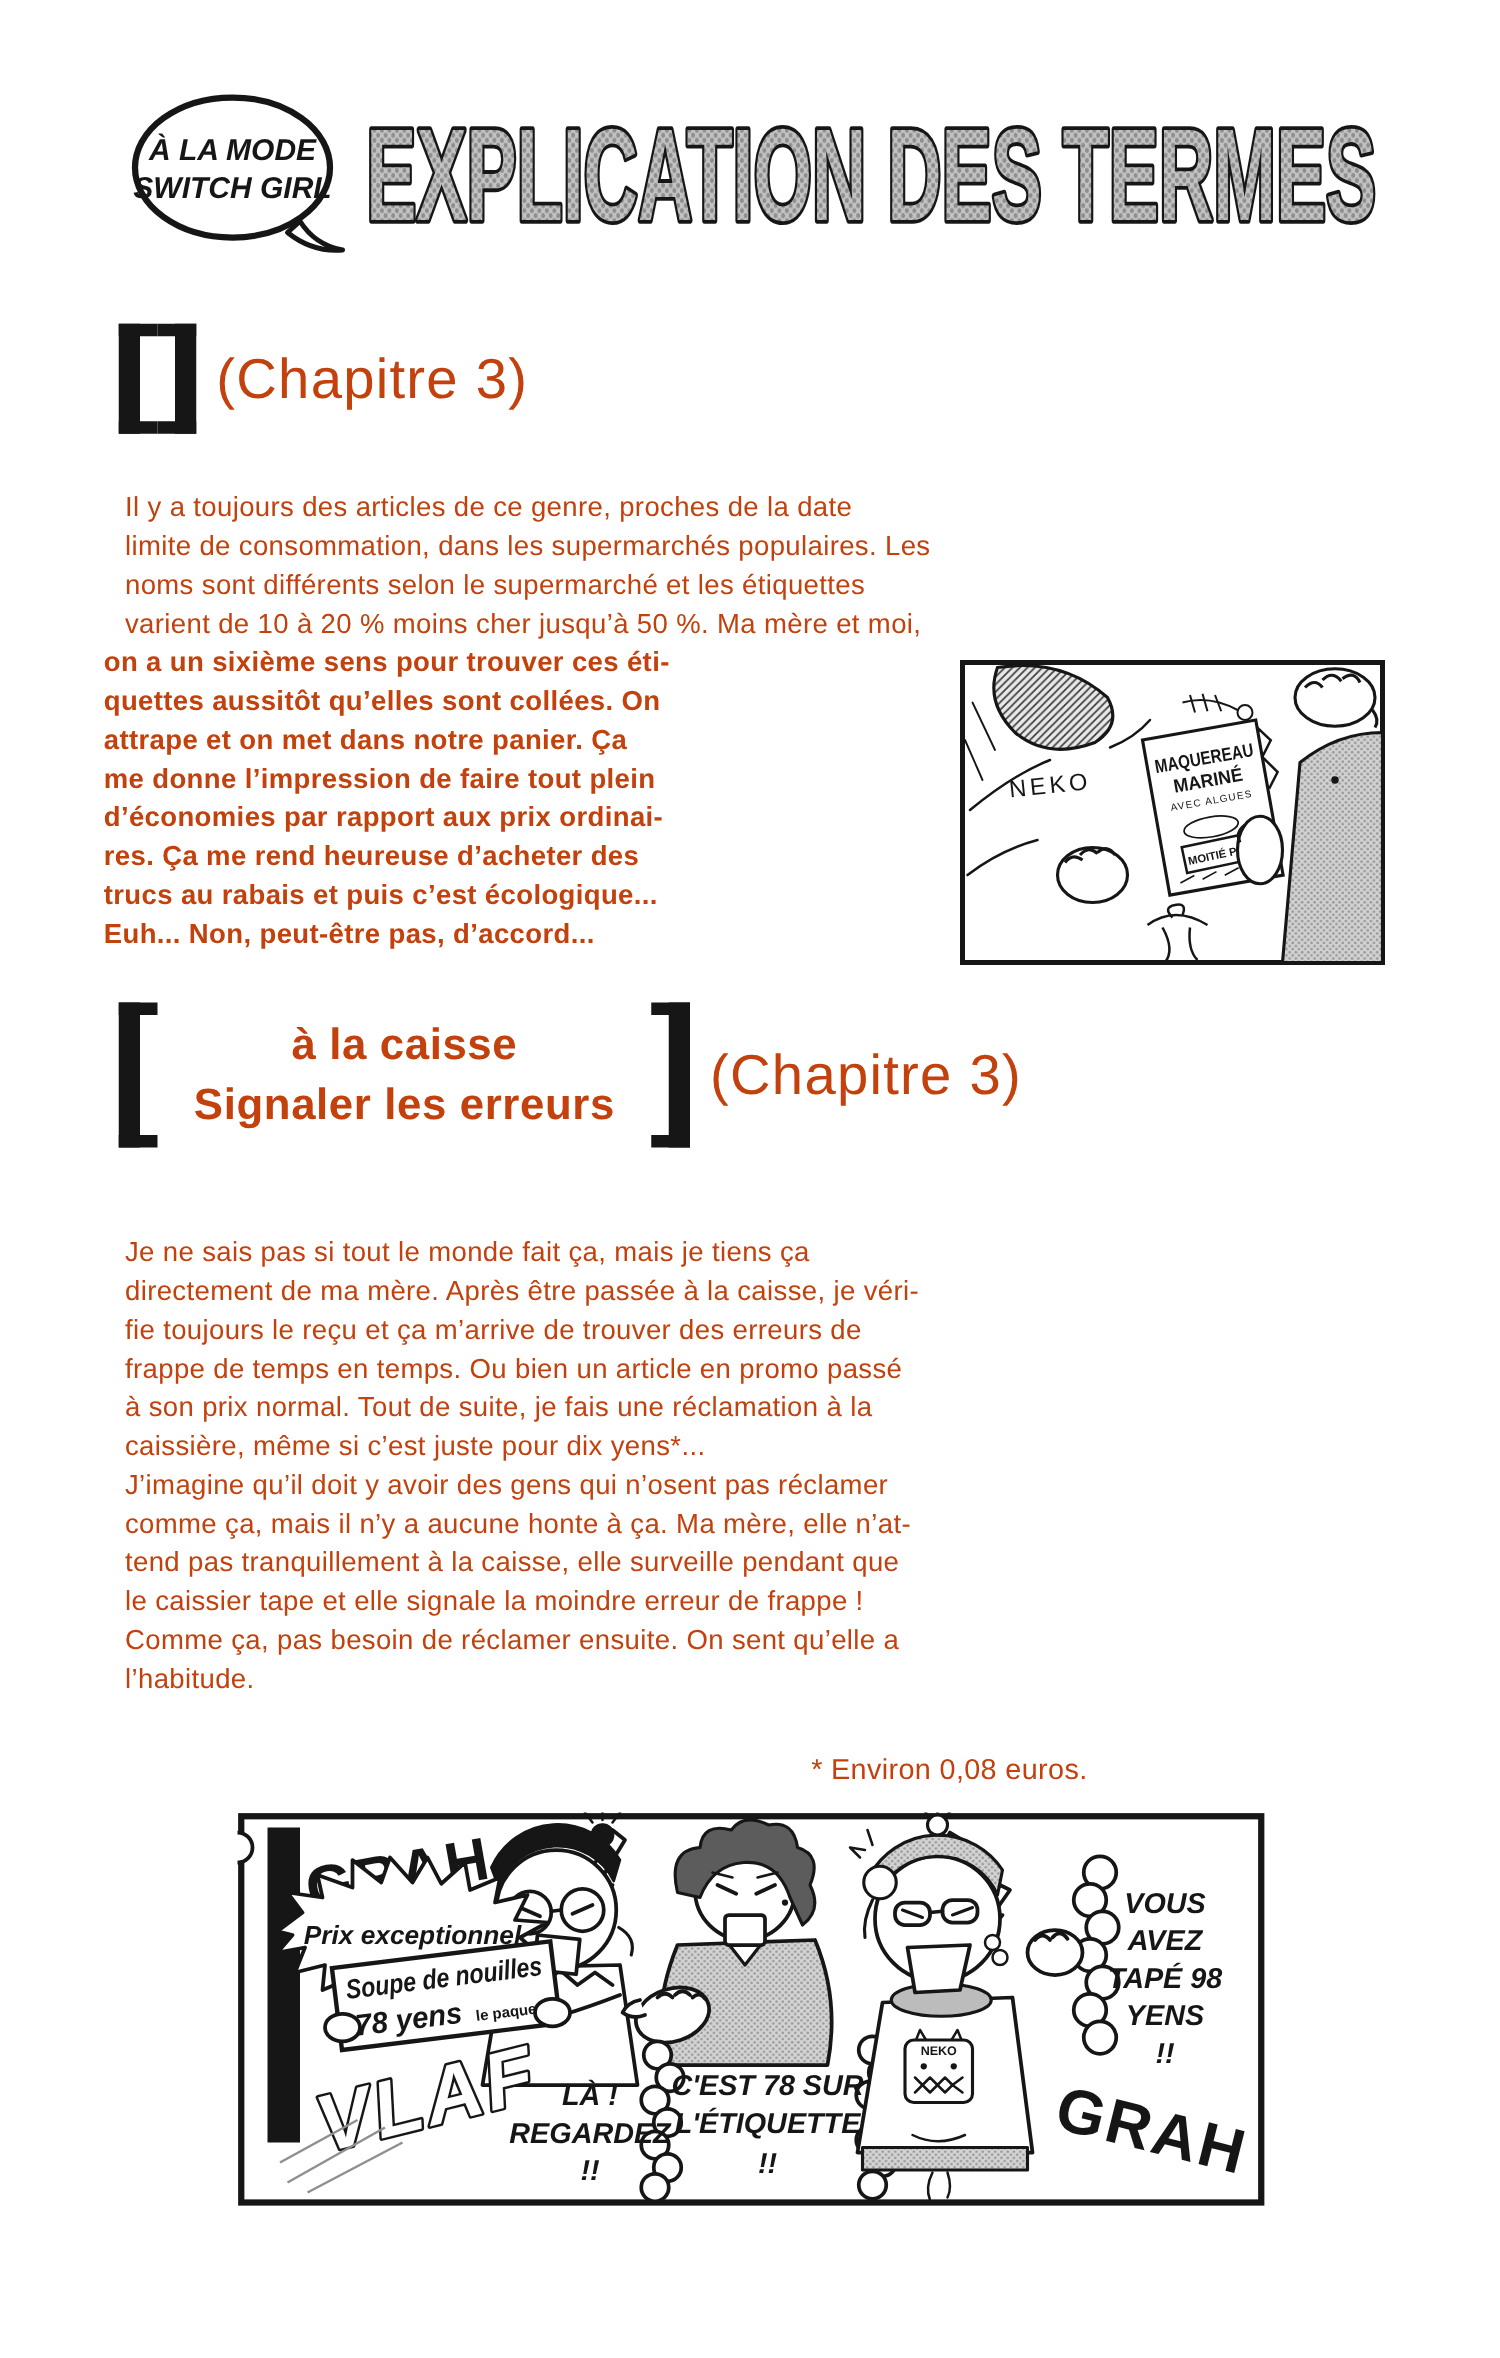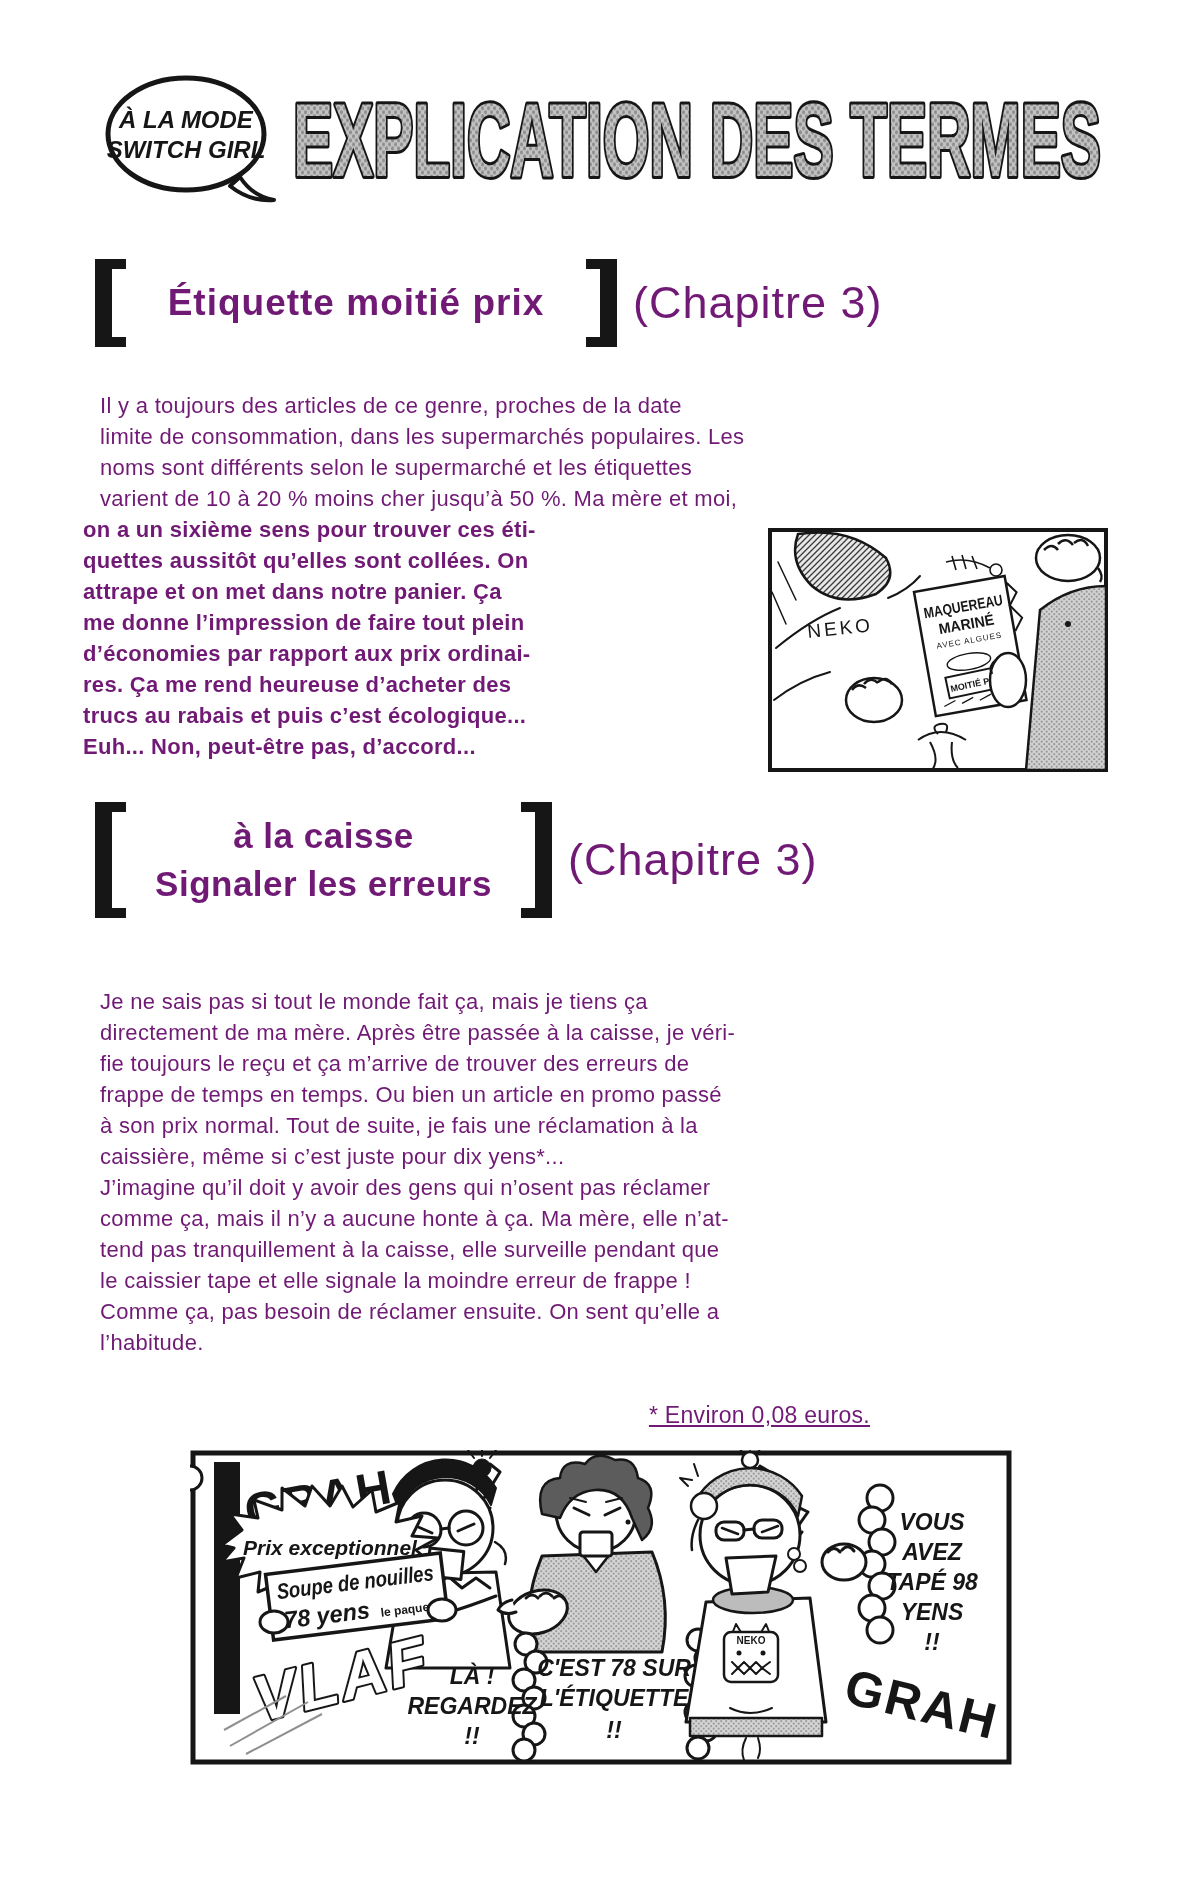--- a/index.html
+++ b/index.html
@@ -1,18 +1,18 @@
 <!DOCTYPE html>
 <html><head>
 <meta charset="utf-8">
 <style>
   html,body{margin:0;padding:0;background:#ffffff;}
   .page{
     position:relative;width:1200px;height:1886px;background:#fff;overflow:hidden;
-    font-family:"Liberation Sans",sans-serif;color:#701a75;
+    font-family:"Liberation Sans",sans-serif;color:#c2410c;
   }
   .abs{position:absolute;}
   
   .title-svg text{font-family:"Liberation Sans",sans-serif;}
   
   .h-row{position:absolute;display:flex;align-items:center;}
   .brk{box-sizing:border-box;flex:0 0 auto;}
   .brk.open{border-left:17px solid #161616;border-top:10px solid #161616;border-bottom:10px solid #161616;width:31px;}
   .brk.close{border-right:17px solid #161616;border-top:10px solid #161616;border-bottom:10px solid #161616;width:31px;}
   .h1-title{width:460px;text-align:center;font-size:37px;font-weight:bold;letter-spacing:1px;}
@@ -41,21 +41,20 @@
         <rect width="6" height="6" fill="#c2c2c2"></rect>
         <circle cx="1.5" cy="1.5" r="1.5" fill="#8e8e8e"></circle>
         <circle cx="4.5" cy="4.5" r="1.5" fill="#8e8e8e"></circle>
       </pattern>
     </defs>
     <text x="10" y="82" font-size="78" font-weight="bold" textLength="808" lengthAdjust="spacingAndGlyphs" fill="url(#htTitle)" stroke="#161616" stroke-width="4.5" paint-order="stroke" stroke-linejoin="round">EXPLICATION DES TERMES</text>
   </svg>
 
   <div class="h-row" style="left:95px;top:258px;height:90px;">
     <div class="brk open" style="height:88px;"></div>
-    <div class="h1-title">Étiquette moitié prix</div>
     <div class="brk close" style="height:88px;"></div>
     <div class="chapter">(Chapitre 3)</div>
   </div>
 
   <div class="abs textblock" style="left:100px;top:390px;width:800px;">Il y a toujours des articles de ce genre, proches de la date
 limite de consommation, dans les supermarchés populaires. Les
 noms sont différents selon le supermarché et les étiquettes
 varient de 10 à 20 % moins cher jusqu’à 50 %. Ma mère et moi,</div>
 
   <div class="abs textblock" style="left:83px;top:514px;width:660px;font-weight:bold;">on a un sixième sens pour trouver ces éti-
@@ -148,21 +147,21 @@
 frappe de temps en temps. Ou bien un article en promo passé
 à son prix normal. Tout de suite, je fais une réclamation à la
 caissière, même si c’est juste pour dix yens*...
 J’imagine qu’il doit y avoir des gens qui n’osent pas réclamer
 comme ça, mais il n’y a aucune honte à ça. Ma mère, elle n’at-
 tend pas tranquillement à la caisse, elle surveille pendant que
 le caissier tape et elle signale la moindre erreur de frappe !
 Comme ça, pas besoin de réclamer ensuite. On sent qu’elle a
 l’habitude.</div>
 
-  <div class="abs footnote" style="left:540px;top:1402px;width:330px;text-decoration:underline;">* Environ 0,08 euros.</div>
+  <div class="abs footnote" style="left:540px;top:1402px;width:330px;">* Environ 0,08 euros.</div>
 
   <svg class="abs" style="left:190px;top:1450px;" width="822" height="315" viewBox="0 0 822 315">
     <defs>
       <pattern id="dotsB" width="5" height="5" patternUnits="userSpaceOnUse">
         <rect width="5" height="5" fill="#d4d4d4"></rect>
         <circle cx="1.2" cy="1.2" r="1.1" fill="#9d9d9d"></circle>
         <circle cx="3.7" cy="3.7" r="1.1" fill="#9d9d9d"></circle>
       </pattern>
     </defs>
     <rect x="3" y="3" width="816" height="309" fill="#fff" stroke="#161616" stroke-width="5"></rect>

